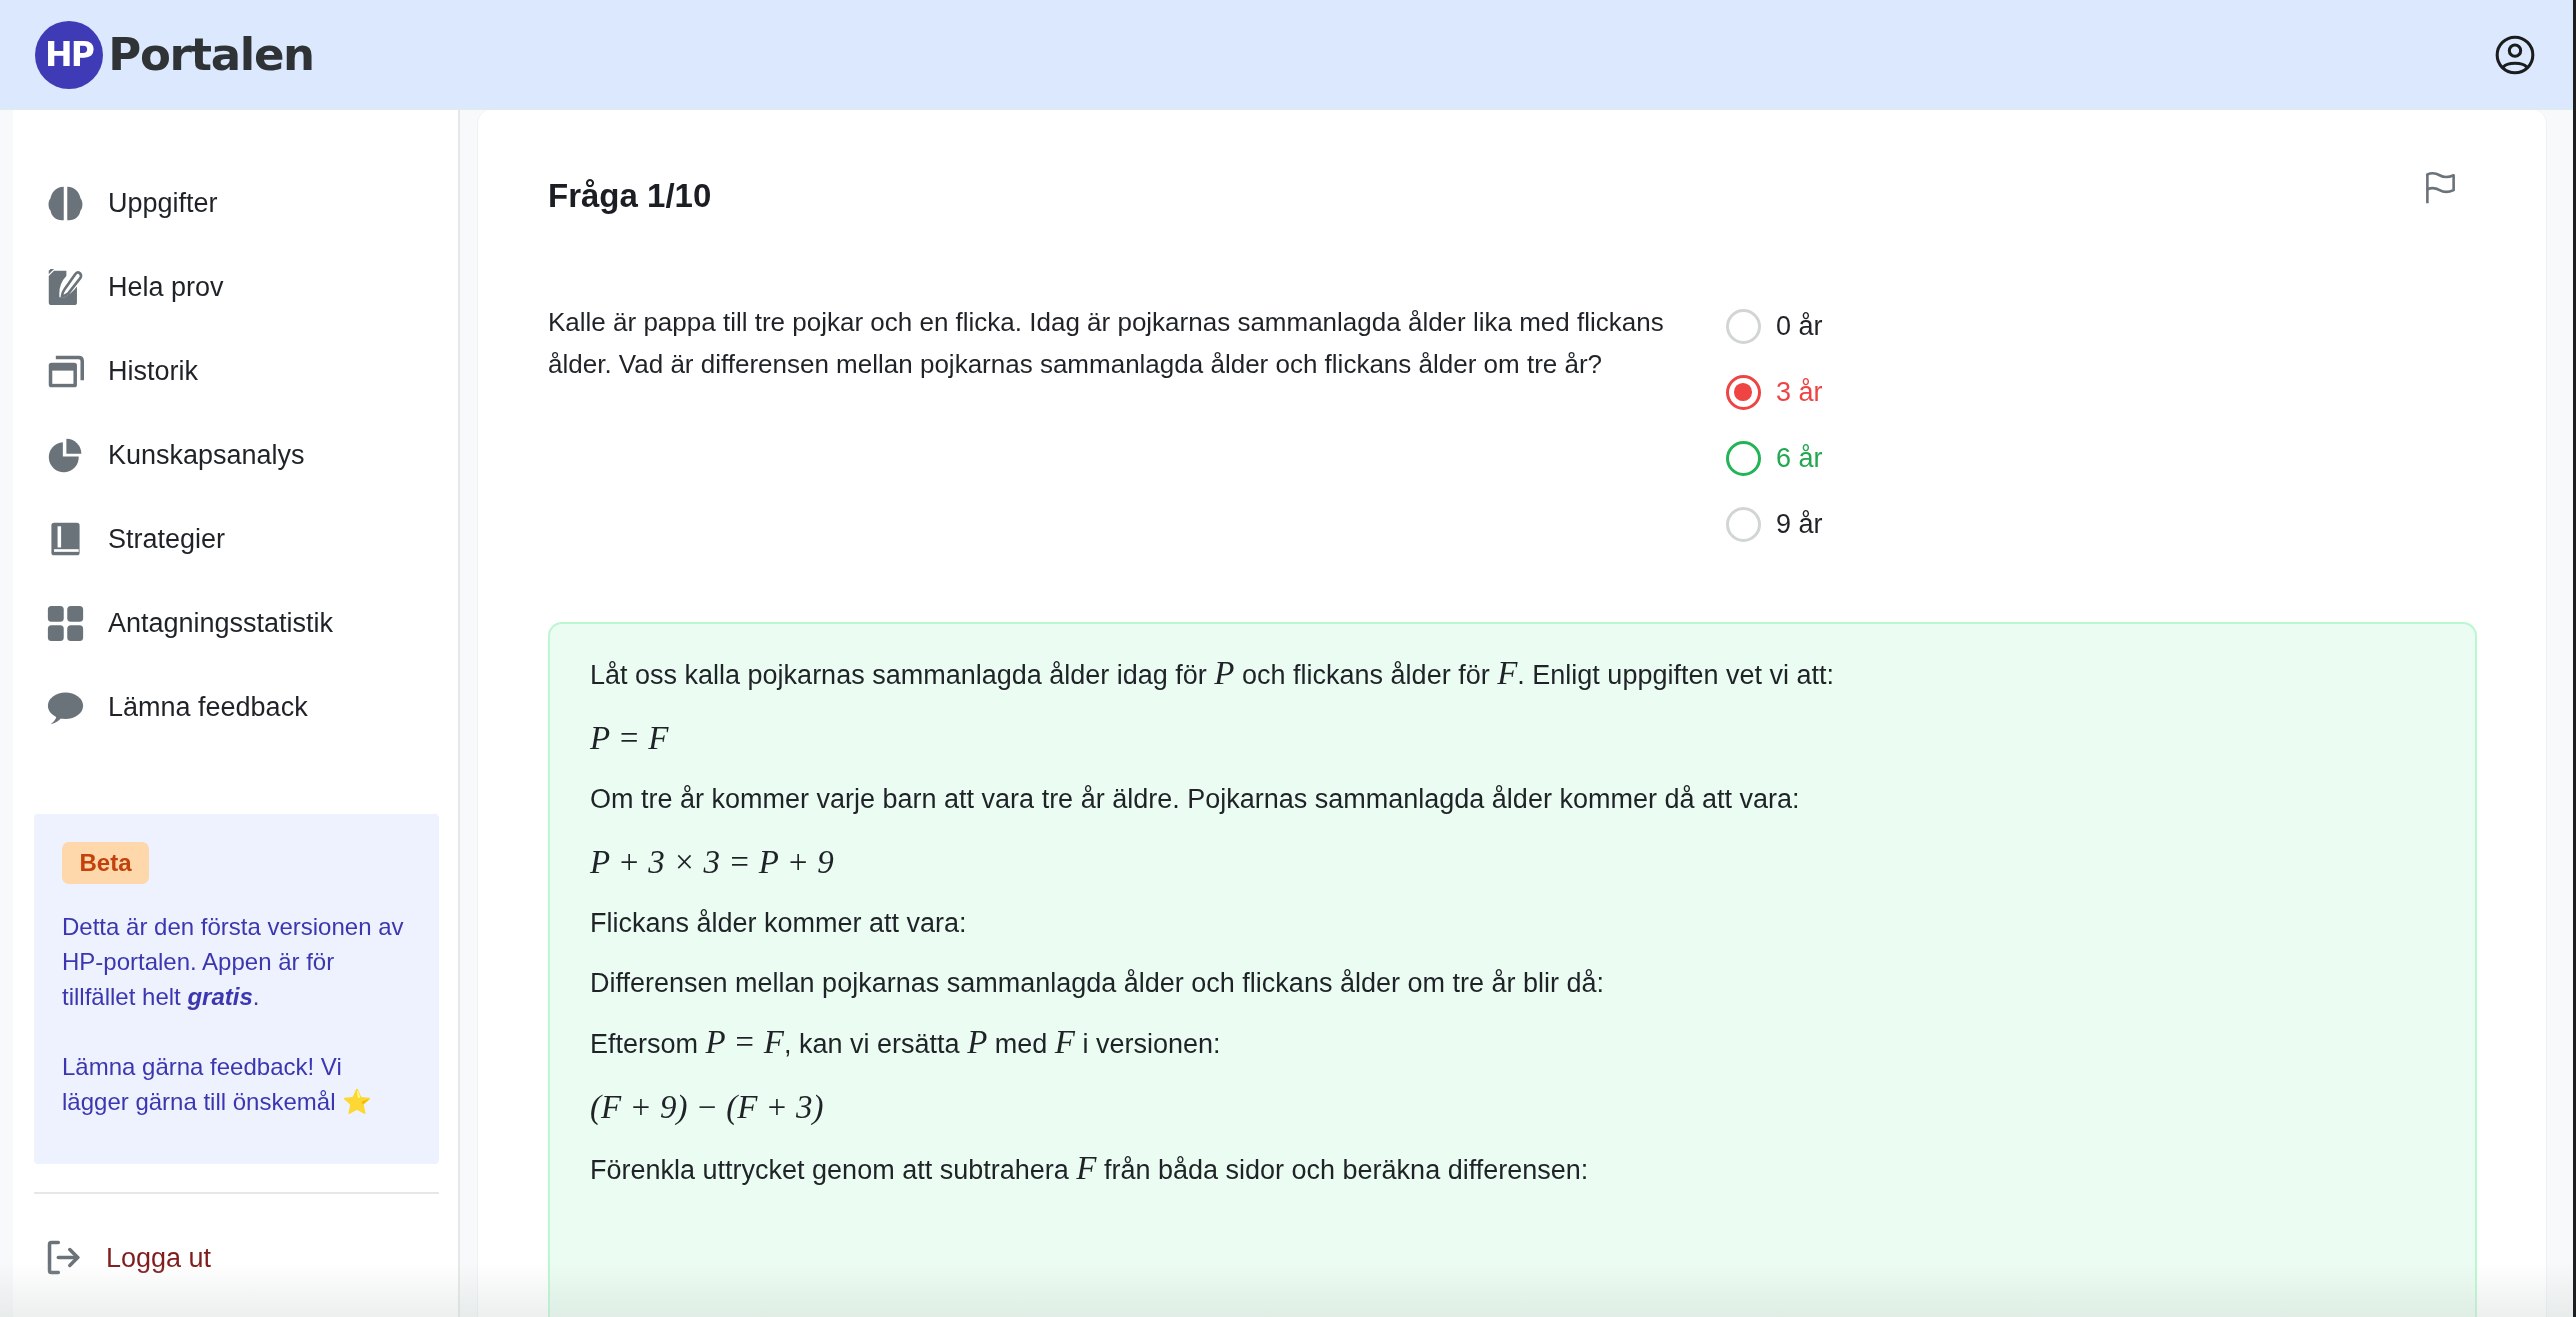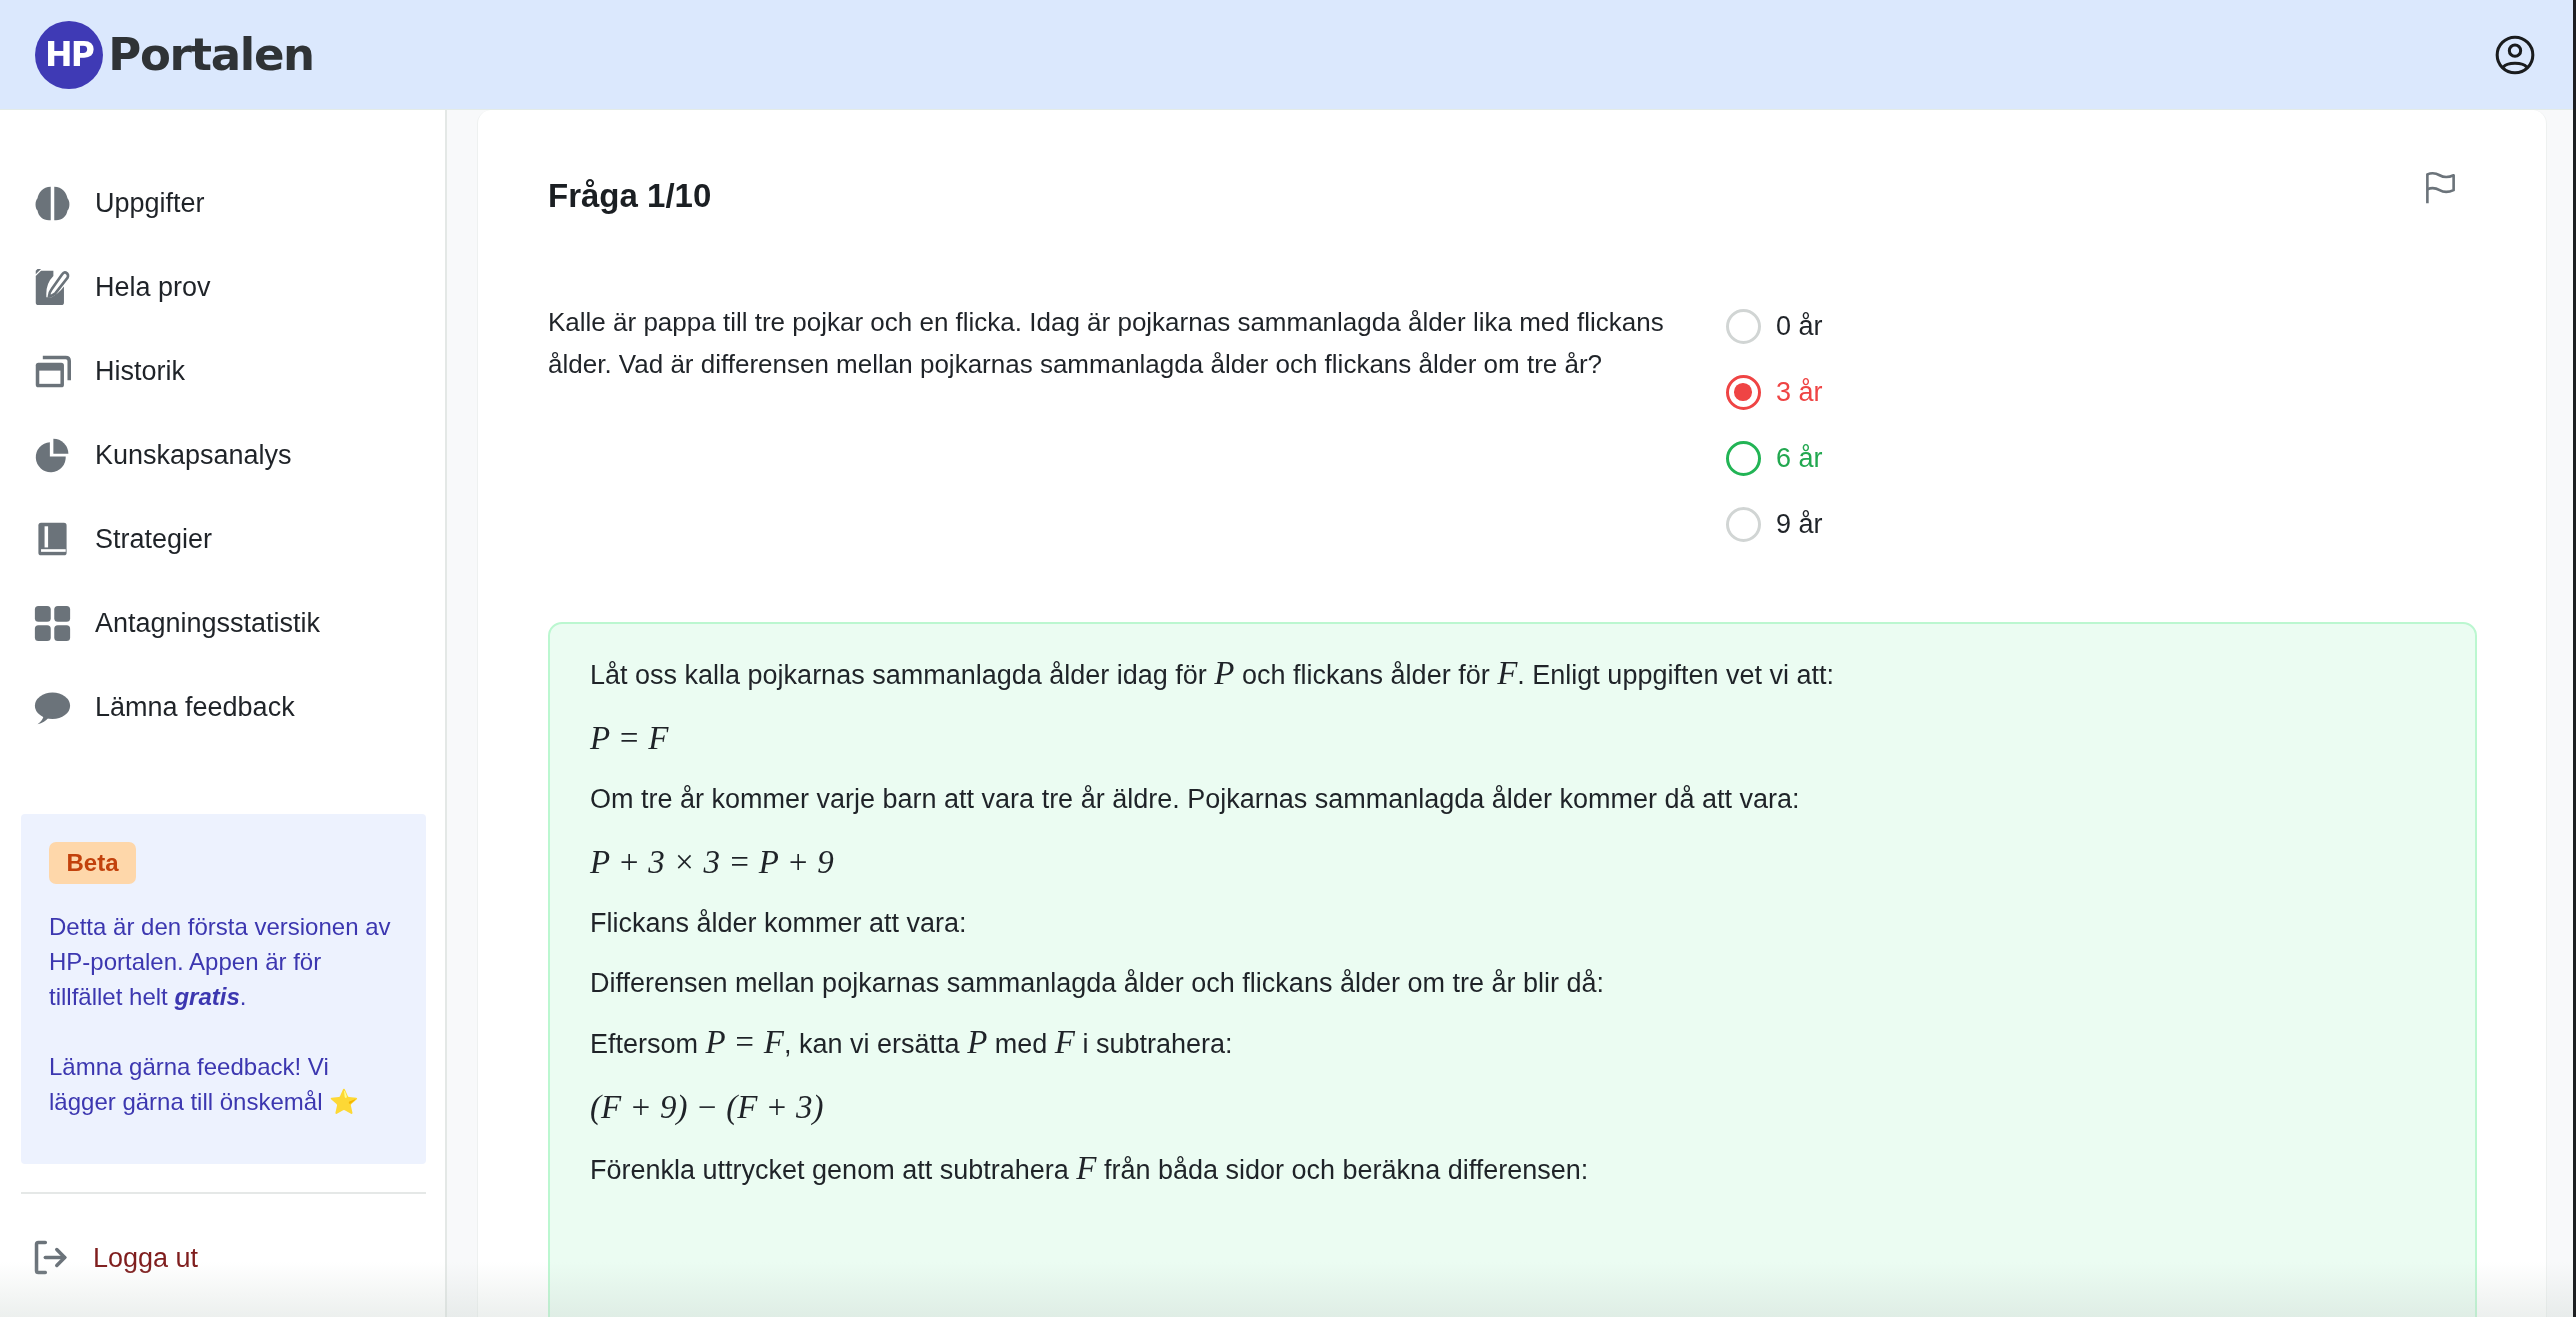--- a/index.html
+++ b/index.html
@@ -30,21 +30,21 @@
     font-family: "DejaVu Sans", sans-serif; font-weight: 700; font-size: 45px;
     color: #2f3336; letter-spacing: -1.3px;
   }
   .user-btn {
     width: 44px; height: 44px; margin-right: 19px;
     display: flex; align-items: center; justify-content: center; cursor: pointer;
   }
 
   
   .sidebar {
-    position: absolute; left: 0; top: 110px; width: 447px; height: 1208px;
+    position: absolute; left: 13px; top: 110px; width: 447px; height: 1208px;
     background: #fff; border-right: 2.6px solid #e4e8e6;
   }
   .nav { position: absolute; left: 0; top: 0; width: 100%; }
   .nav-item {
     position: absolute; left: 33px; height: 53px; width: 386px;
     display: flex; align-items: center; cursor: pointer;
   }
   .nav-item .ico { width: 39px; height: 39px; display: flex; align-items: center; justify-content: center; }
   .nav-item .lbl { margin-left: 23px; font-size: 27px; color: #1f2328; }
 
@@ -269,21 +269,21 @@
     <div class="m"><span class="mi">P = F</span></div>
 
     <div class="p">Om tre år kommer varje barn att vara tre år äldre. Pojkarnas sammanlagda ålder kommer då att vara:</div>
     <div class="m"><span class="mi">P + 3 × 3 = P + 9</span></div>
 
     <div class="p">Flickans ålder kommer att vara:</div>
 
     <div class="p">Differensen mellan pojkarnas sammanlagda ålder och flickans ålder om tre år blir då:</div>
 
     <div class="p">
-      <span>Eftersom </span><span class="mi">P = F</span><span>, kan vi ersätta </span><span class="mi">P</span><span> med </span><span class="mi">F</span><span> i subtrahera:</span>
+      <span>Eftersom </span><span class="mi">P = F</span><span>, kan vi ersätta </span><span class="mi">P</span><span> med </span><span class="mi">F</span><span> i versionen:</span>
     </div>
     <div class="m"><span class="mi">(F + 9) − (F + 3)</span></div>
 
     <div class="p">
       <span>Förenkla uttrycket genom att subtrahera </span><span class="mi">F</span><span> från båda sidor och beräkna differensen:</span>
     </div>
   </div>
 </div>
 
 <div class="bottom-fade"></div>

